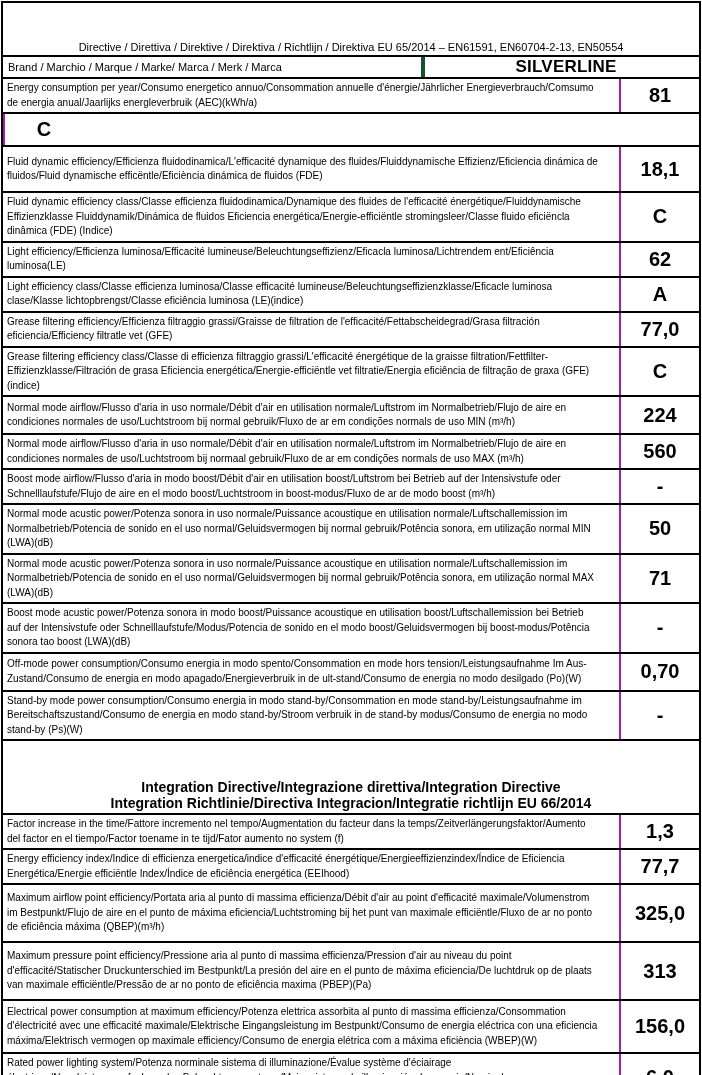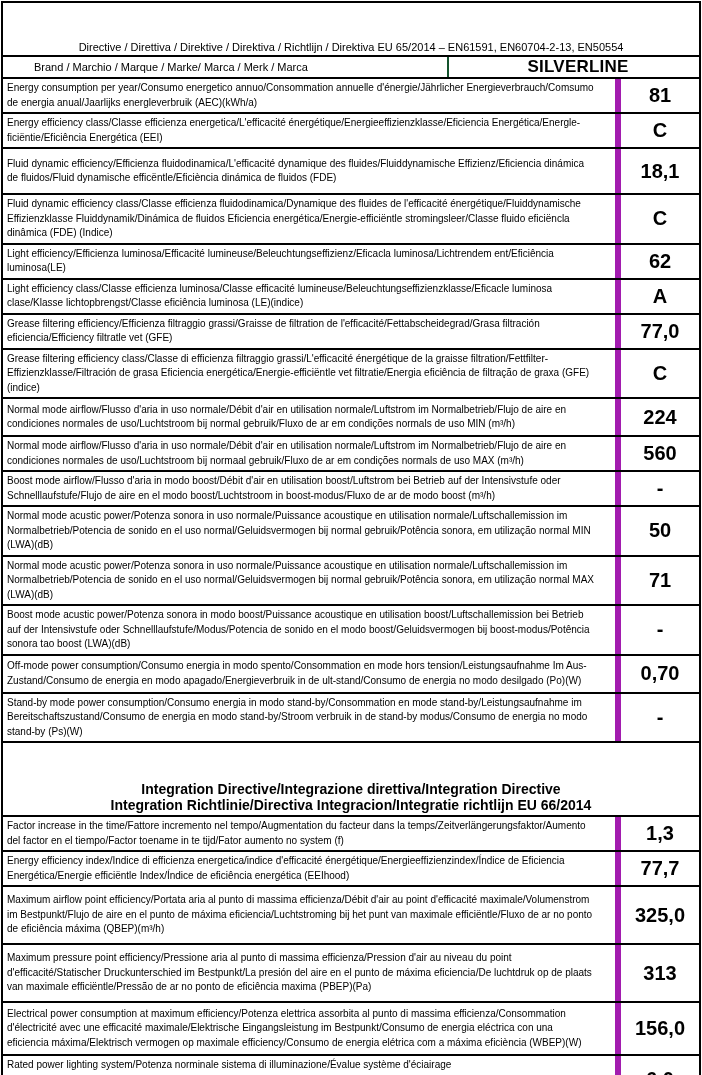--- a/index.html
+++ b/index.html
@@ -43,25 +43,24 @@
 
   
   .brand-row .cell-label {
     width: 408px;
     flex: none;
     font-size: 11px;
     line-height: 13px;
     padding: 3px 5px;
     display: flex;
     align-items: center;
-    margin-left: 26px;
   }
   .brand-row .cell-value {
     flex: 1;
-    border-left: 2px solid #14532d;
+    border-left: 4px solid #14532d;
     display: flex;
     align-items: center;
     justify-content: center;
     font-weight: bold;
     font-size: 17px;
     letter-spacing: 0.2px;
     padding-left: 8px;
   }
 
   
@@ -69,21 +68,21 @@
     flex: 1;
     font-size: 10px;
     line-height: 14.5px;
     padding: 2px 20px 2px 4px;
     display: flex;
     align-items: center;
   }
   .data-row .cell-value {
     width: 78px;
     flex: none;
-    border-left: 6px solid #a21caf;
+    border-left: 2px solid #a21caf;
     display: flex;
     align-items: center;
     justify-content: center;
     font-weight: bold;
     font-size: 20px;
   }
 </style>
 </head>
 <body>
 
@@ -98,21 +97,20 @@
     <div class="cell-value">SILVERLINE</div>
   </div>
 
 
   <div class="row data-row" style="min-height:33px">
     <div class="cell-label">Energy consumption per year/Consumo energetico annuo/Consommation annuelle d'énergie/Jährlicher Energieverbrauch/Comsumo de energia anual/Jaarlijks energleverbruik  (AEC)(kWh/a)</div>
     <div class="cell-value">81</div>
   </div>
 
   <div class="row data-row" style="min-height:33px">
-    <div class="cell-label">Energy efficiency class/Classe efficienza energetica/L'efficacité énergétique/Energieeffizienzklasse/Eficiencia Energética/Energle-ficiëntie/Eficiência Energética (EEI)</div>
     <div class="cell-value">C</div>
   </div>
 
   <div class="row data-row" style="min-height:46px">
     <div class="cell-label">Fluid dynamic efficiency/Efficienza fluidodinamica/L'efficacité dynamique des fluides/Fluiddynamische Effizienz/Eficiencia dinámica de fluidos/Fluid dynamische efficëntle/Eficiència dinámica de fluidos (FDE)</div>
     <div class="cell-value">18,1</div>
   </div>
 
   <div class="row data-row" style="min-height:45px">
     <div class="cell-label">Fluid dynamic efficiency class/Classe efficienza fluidodinamica/Dynamique des fluides de l'efficacité énergétique/Fluiddynamische Effizienzklasse Fluiddynamik/Dinámica de fluidos Eficiencia energética/Energie-efficiëntle stromingsleer/Classe fluido eficiëncla dinâmica (FDE) (Indice)</div>

